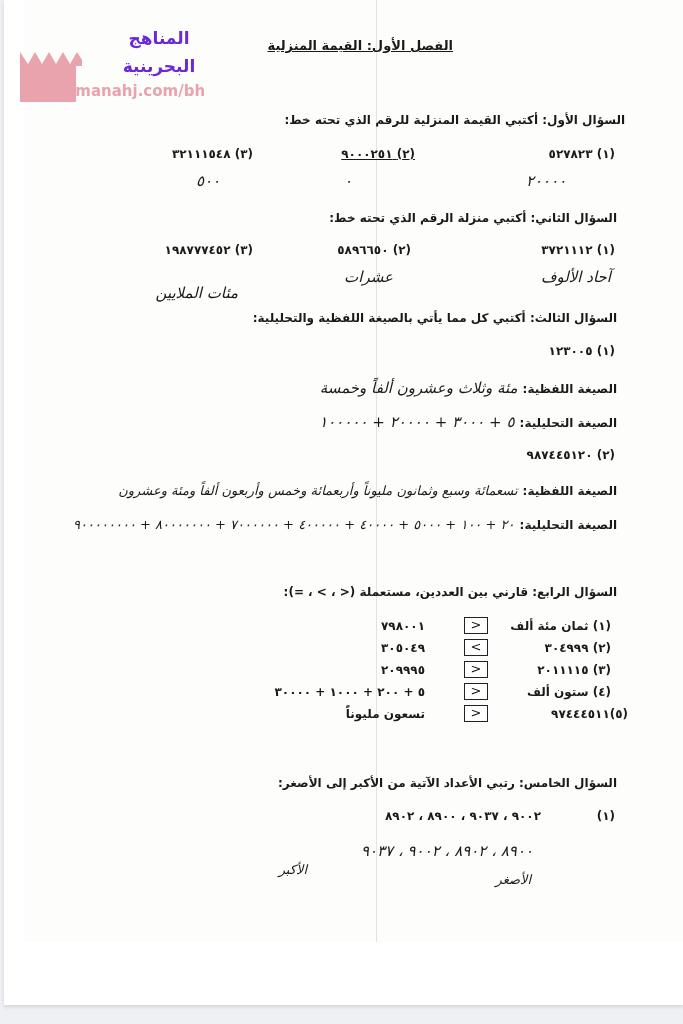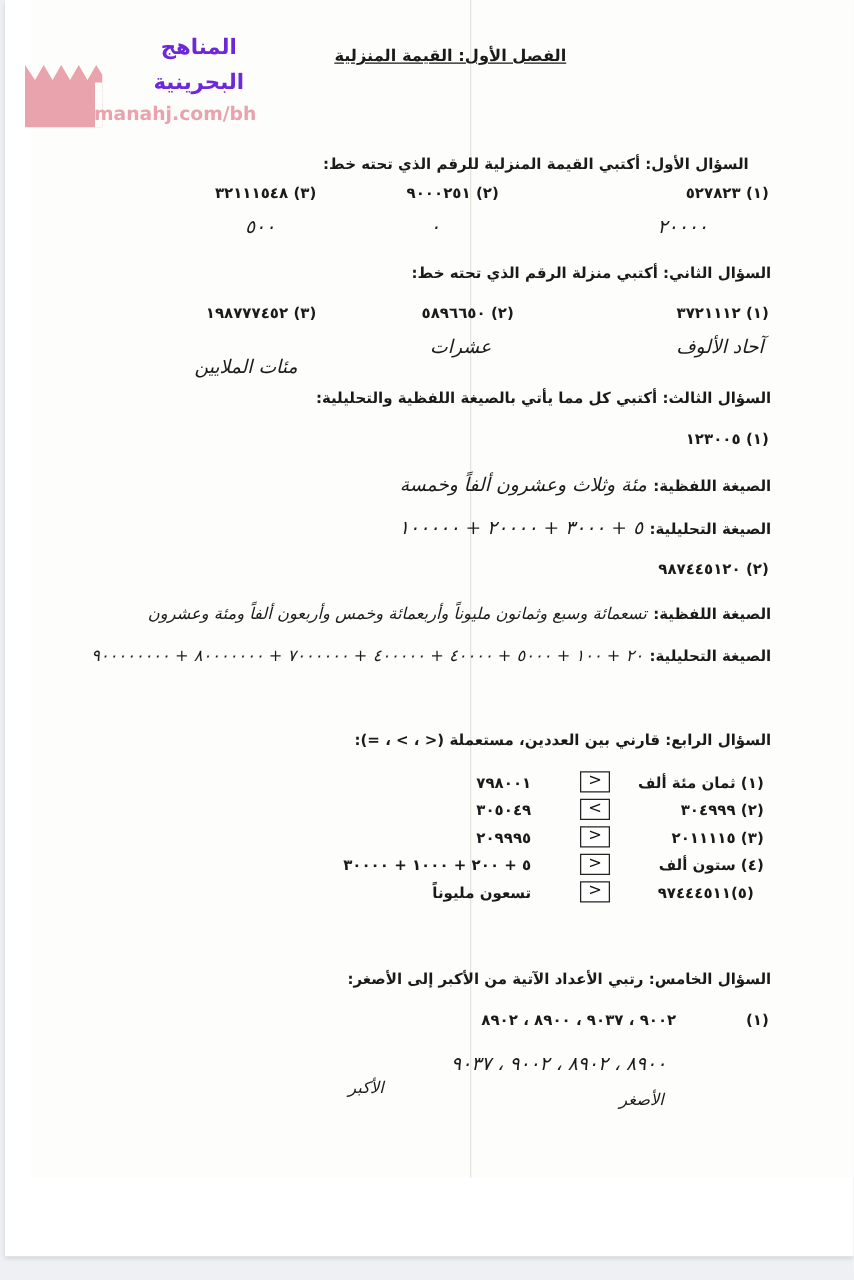--- a/index.html
+++ b/index.html
@@ -102,29 +102,29 @@
       <rect x="56" y="14" width="6" height="36" fill="#fdfdfc"></rect>
     </svg>
     <div class="abs wm-text-ar rtl" style="left:100px; top:28px; width:110px;">المناهج</div>
     <div class="abs wm-text-ar rtl" style="left:100px; top:56px; width:110px;">البحرينية</div>
     <div class="abs wm-url" style="left:56px; top:82px;">almanahj.com/bh</div>
   </div>
 
   <div class="abs print title rtl" style="right:230px; top:38px;">الفصل الأول: القيمة المنزلية</div>
 
   <div>
-    <div class="abs print rtl" style="right:84px; top:113px;margin-top:11px;">السؤال الأول: أكتبي القيمة المنزلية للرقم الذي تحته خط:</div>
+    <div class="abs print rtl" style="right:58px; top:113px;">السؤال الأول: أكتبي القيمة المنزلية للرقم الذي تحته خط:</div>
 
     <div class="abs print rtl" style="right:68px; top:147px;">
       <span>(١)</span>
       <span>٥٢٧٨٢٣</span>
     </div>
     <div class="abs hand" style="left:522px; top:172px;">٢٠٠٠٠</div>
 
-    <div class="abs print rtl" style="right:284px; top:147px;">
+    <div class="abs print rtl" style="right:268px; top:147px;text-decoration:underline;">
       <span>(٢)</span>
       <span>٩٠٠٠٢٥١</span>
     </div>
     <div class="abs hand" style="left:340px; top:172px;">٠</div>
 
     <div class="abs print rtl" style="right:430px; top:147px;">
       <span>(٣)</span>
       <span>٣٢١١١٥٤٨</span>
     </div>
     <div class="abs hand" style="left:192px; top:172px;">٥٠٠</div>
@@ -199,21 +199,21 @@
       <div class="abs print rtl" style="right:72px; top:663px;">(٣) ٢٠١١١١٥</div>
       <div class="cmp-box" style="left:460px; top:661px;">&gt;</div>
       <div class="abs print rtl" style="right:258px; top:663px;">٢٠٩٩٩٥</div>
     </div>
     <div>
       <div class="abs print rtl" style="right:72px; top:685px;">(٤) ستون ألف</div>
       <div class="cmp-box" style="left:460px; top:683px;">&gt;</div>
       <div class="abs print rtl" style="right:258px; top:685px;">٥ + ٢٠٠ + ١٠٠٠ + ٣٠٠٠٠</div>
     </div>
     <div>
-      <div class="abs print rtl" style="right:80px; top:707px;margin-left:40px;">(٥)٩٧٤٤٤٥١١</div>
+      <div class="abs print rtl" style="right:55px; top:707px;margin-left:40px;">(٥)٩٧٤٤٤٥١١</div>
       <div class="cmp-box" style="left:460px; top:705px;">&gt;</div>
       <div class="abs print rtl" style="right:258px; top:707px;">تسعون مليوناً</div>
     </div>
   </div>
 
   <div>
     <div class="abs print rtl" style="right:66px; top:776px;">السؤال الخامس: رتبي الأعداد الآتية من الأكبر إلى الأصغر:</div>
     <div class="abs print rtl" style="right:68px; top:809px;">(١)</div>
     <div class="abs print rtl" style="right:142px; top:809px;">٩٠٠٢ ، ٩٠٣٧ ، ٨٩٠٠ ، ٨٩٠٢</div>
     <div class="abs hand rtl" style="right:150px; top:842px;">٨٩٠٠ ، ٨٩٠٢ ، ٩٠٠٢ ، ٩٠٣٧</div>

